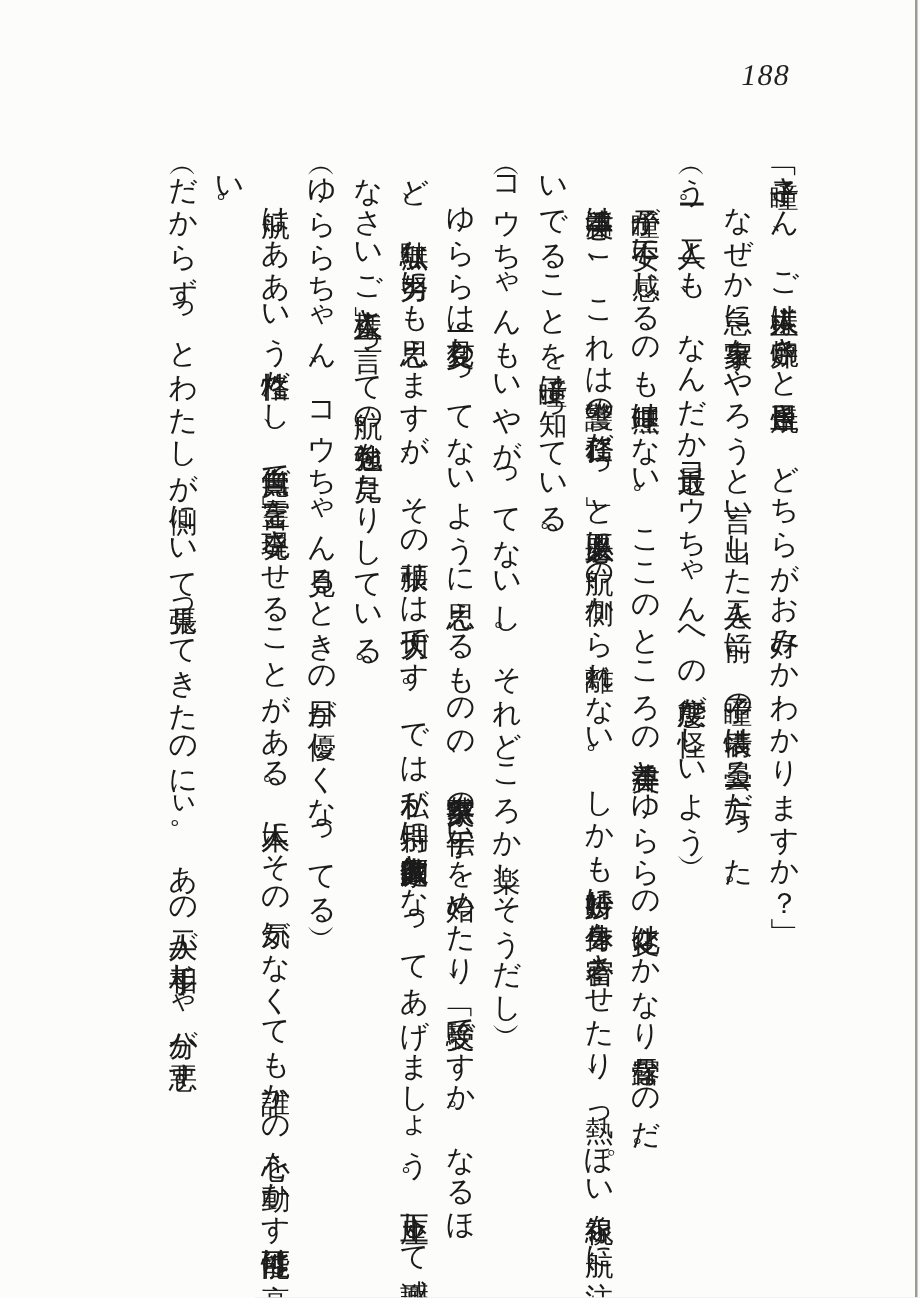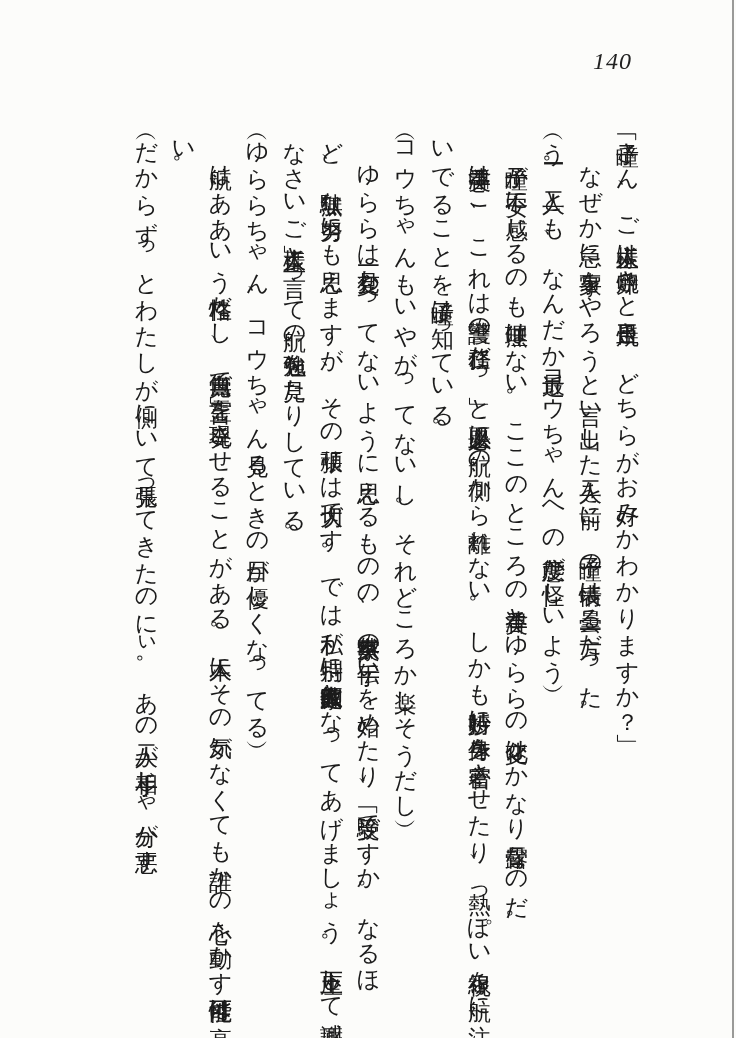--- a/index.html
+++ b/index.html
@@ -50,21 +50,21 @@
   }
   .para.indent {
     text-indent: 1em;
   }
 </style>
 </head>
 <body>
 
 <div class="page">
 
-  <div class="page-number">140</div>
+  <div class="page-number">188</div>
 
   <div class="text-block">
     <p class="para">「瞳子さん、ご主人様は卵焼きと目玉焼き、どちらがお好みかわかりますか？」</p>
     <p class="para indent">なぜか急に家事をやろうと言い出した二人を前に、瞳子の表情は曇る一方だった。</p>
     <p class="para">（うー。二人とも、なんだか最近コウちゃんへの態度が怪しいよう）</p>
     <p class="para indent">瞳子が不安に感じるのも無理はない。ここのところの香津美とゆららの変化はかなり露骨なのだ。</p>
     <p class="para indent">香津美は「こ、これは警護の任務だっ」と必要以上に航の側から離れない。しかも時折妙に身体を密着させたり、熱っぽい視線を航に注いでることを瞳子は知っている。</p>
     <p class="para">（コウちゃんもいやがってないし。それどころか楽しそうだし）</p>
     <p class="para indent">ゆららは一見変わってないように思えるものの、突然家事の手伝いを始めたり、「受験ですか。なるほど、無駄な努力にも思えますが、その頑張りは大切です。では私が特別に個人家庭教師となってあげましょう。土下座して感謝なさいご主人様」と言って航の勉強を見たりしている。</p>
     <p class="para">（ゆららちゃん、コウちゃん見るときの目が優しくなってる）</p>

